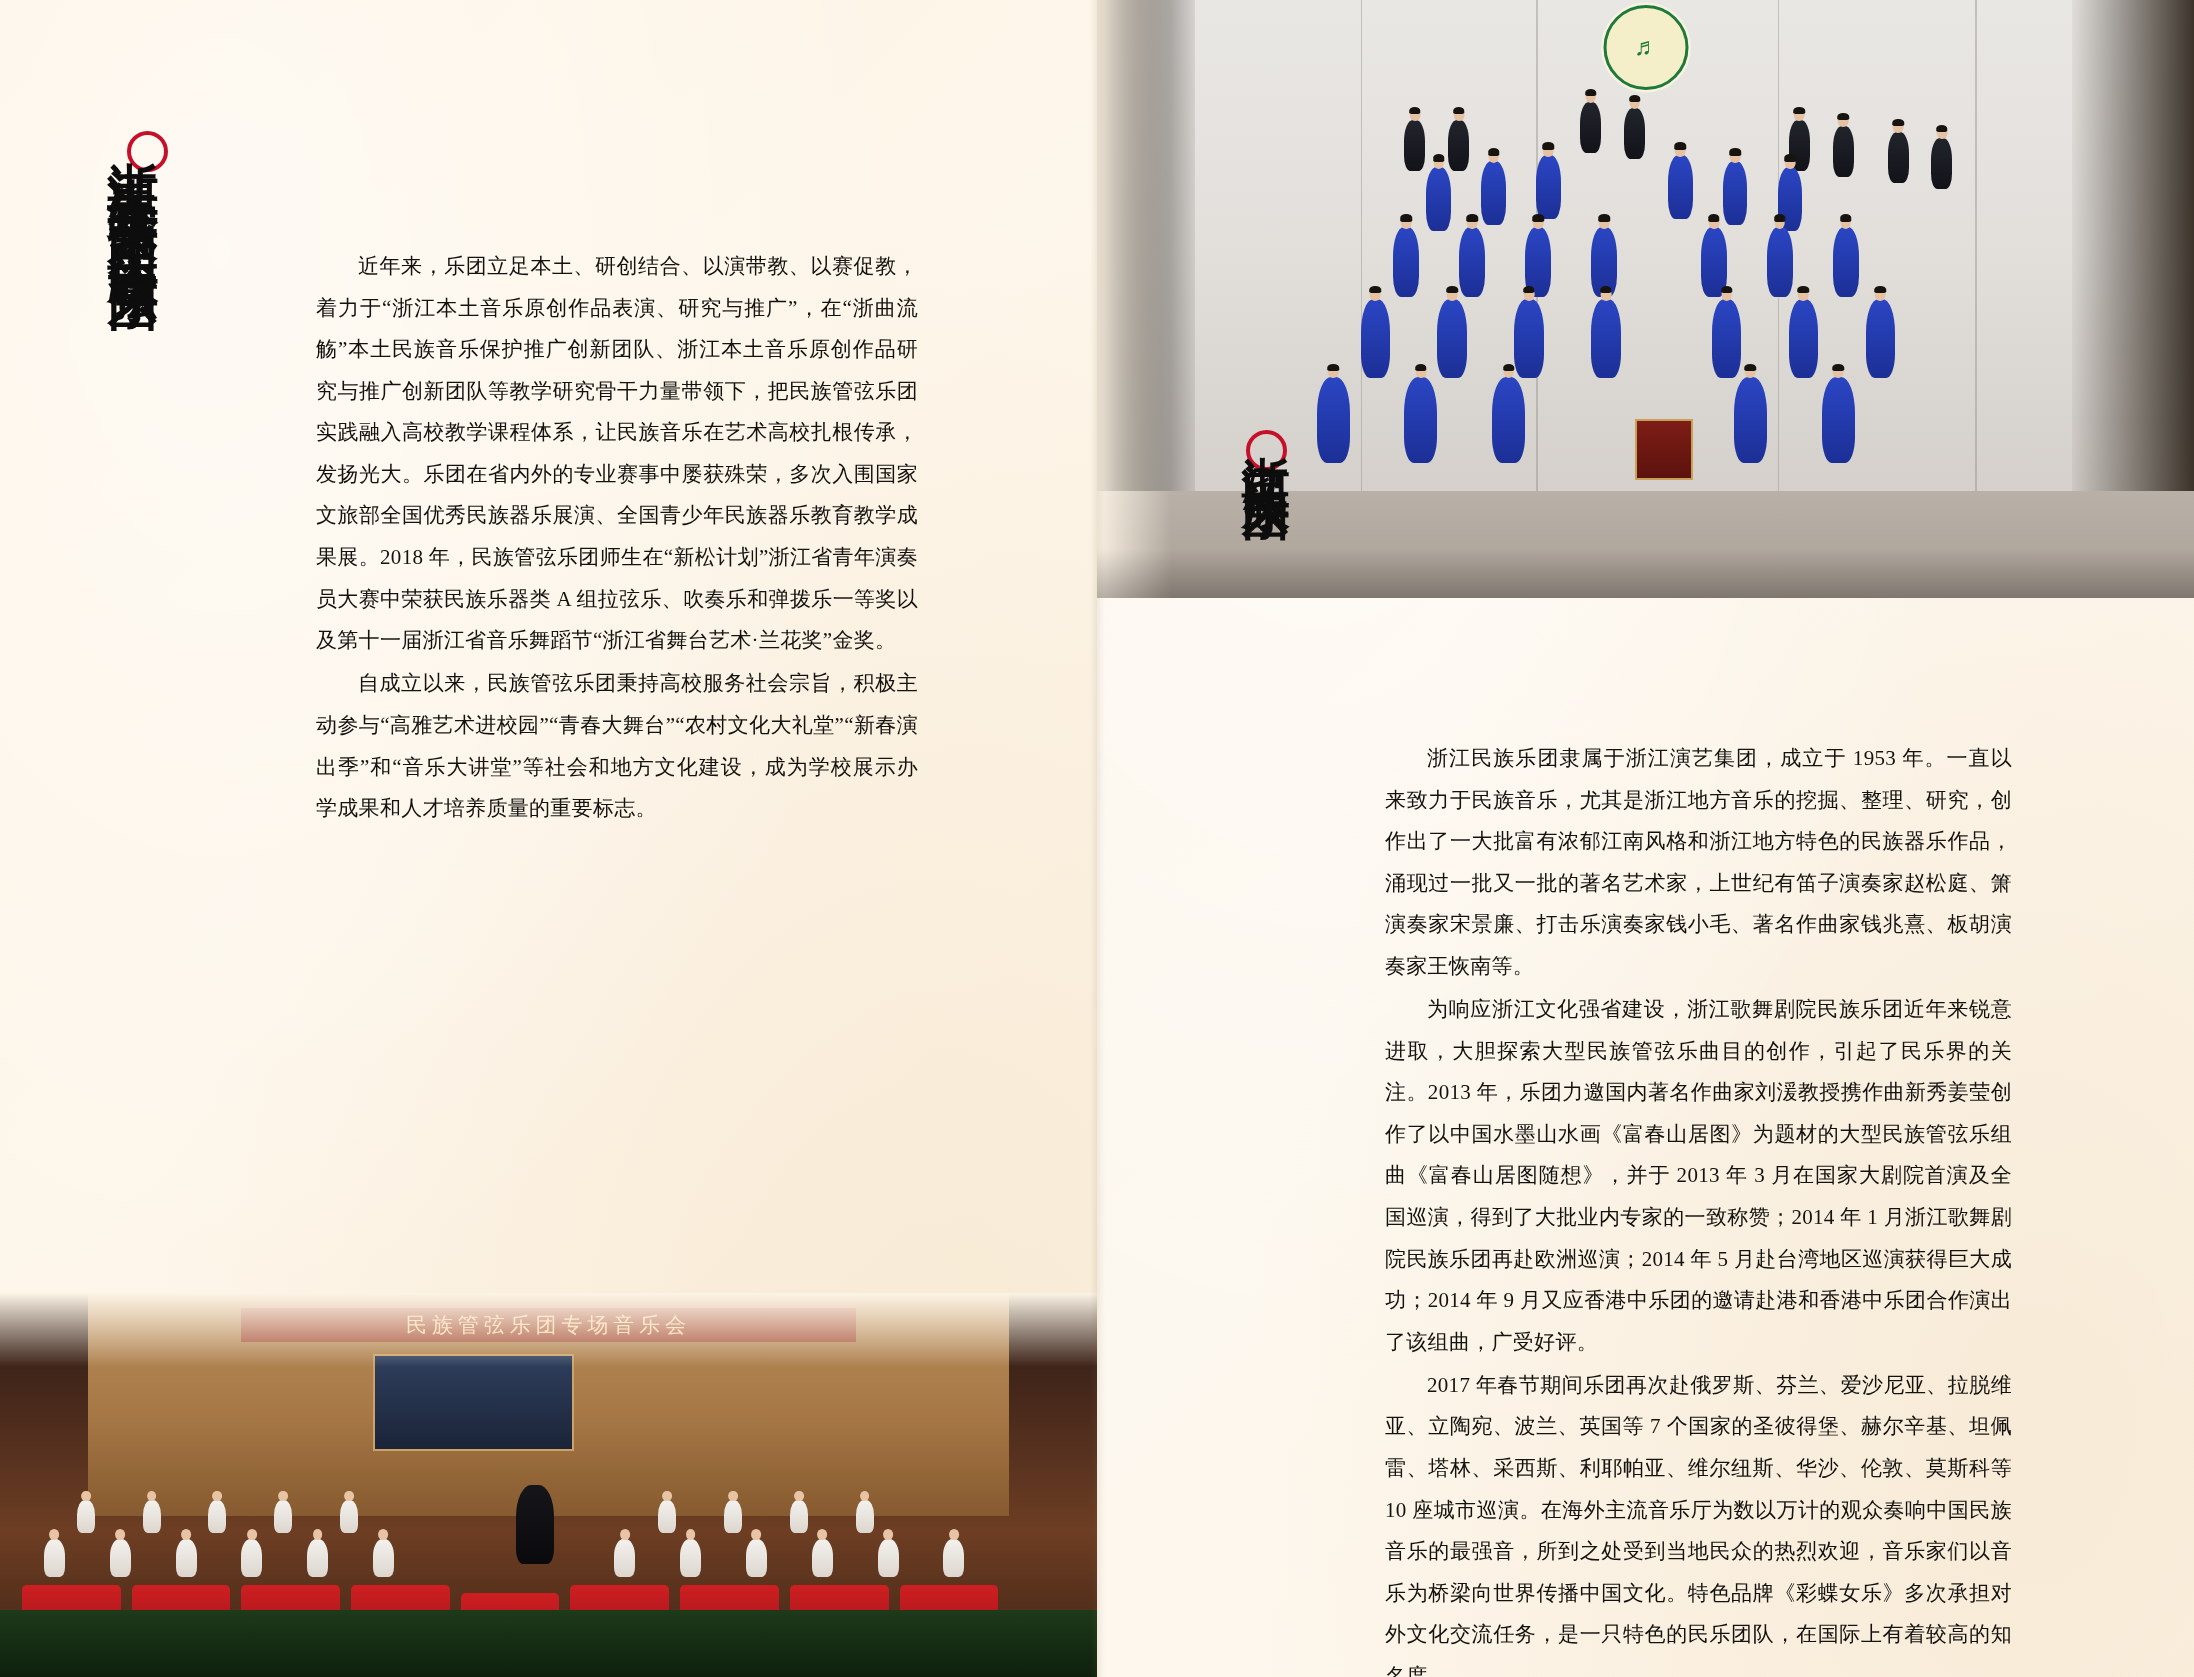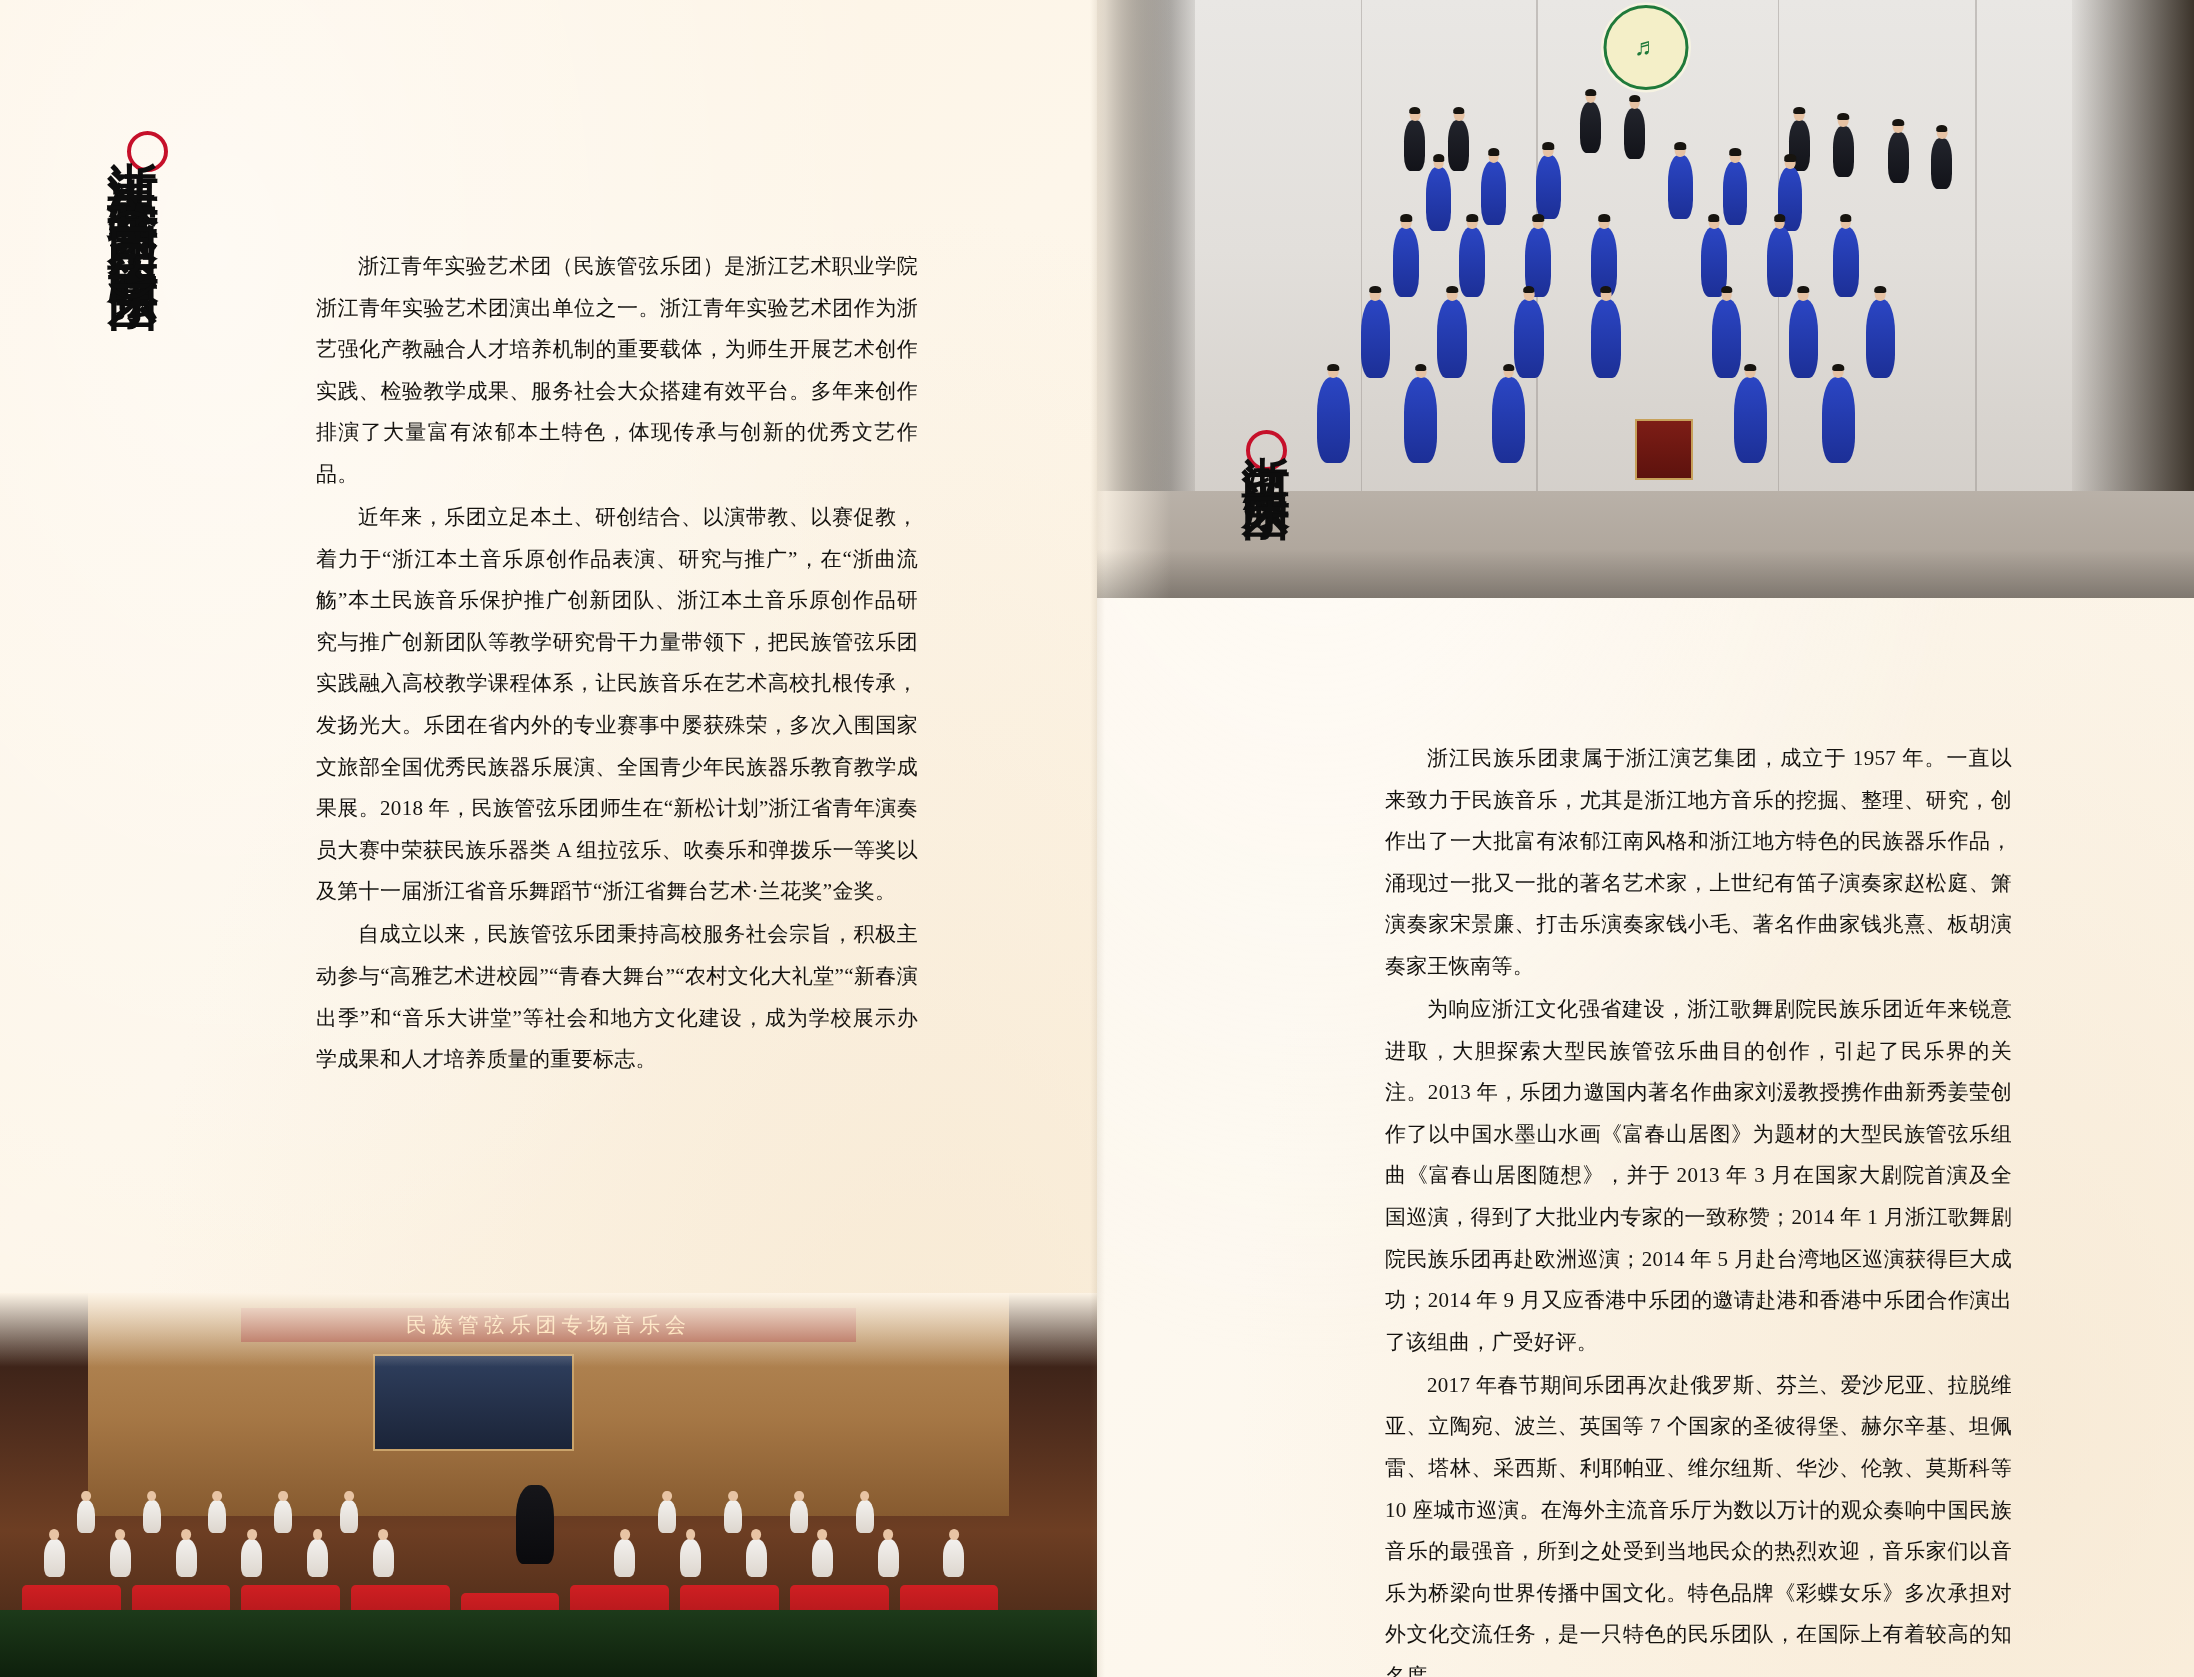--- a/index.html
+++ b/index.html
@@ -298,21 +298,20 @@
 <div class="spread">
 
   <div class="page page-left">
     <div class="paper-tint"></div>
 
     <div class="ring ring-left"></div>
 
     <div class="vtitle-block vtitle-left">浙江青年实验艺术团（民族管弦乐团）</div>
 
     <div class="body-col body-left">
-      <p>浙江青年实验艺术团（民族管弦乐团）是浙江艺术职业学院浙江青年实验艺术团演出单位之一。浙江青年实验艺术团作为浙艺强化产教融合人才培养机制的重要载体，为师生开展艺术创作实践、检验教学成果、服务社会大众搭建有效平台。多年来创作排演了大量富有浓郁本土特色，体现传承与创新的优秀文艺作品。</p>
       <p>近年来，乐团立足本土、研创结合、以演带教、以赛促教，着力于“浙江本土音乐原创作品表演、研究与推广”，在“浙曲流觞”本土民族音乐保护推广创新团队、浙江本土音乐原创作品研究与推广创新团队等教学研究骨干力量带领下，把民族管弦乐团实践融入高校教学课程体系，让民族音乐在艺术高校扎根传承，发扬光大。乐团在省内外的专业赛事中屡获殊荣，多次入围国家文旅部全国优秀民族器乐展演、全国青少年民族器乐教育教学成果展。2018 年，民族管弦乐团师生在“新松计划”浙江省青年演奏员大赛中荣获民族乐器类 A 组拉弦乐、吹奏乐和弹拨乐一等奖以及第十一届浙江省音乐舞蹈节“浙江省舞台艺术·兰花奖”金奖。</p>
       <p>自成立以来，民族管弦乐团秉持高校服务社会宗旨，积极主动参与“高雅艺术进校园”“青春大舞台”“农村文化大礼堂”“新春演出季”和“音乐大讲堂”等社会和地方文化建设，成为学校展示办学成果和人才培养质量的重要标志。</p>
     </div>
 
     <div class="photo photo-bottom-left">
       <div class="hall2">
         <div class="backwall"></div>
         <div class="screen"></div>
         <div class="banner">民族管弦乐团专场音乐会</div>
 
@@ -560,20 +559,20 @@
       <div class="floor"></div>
     </div>
     <div class="photo-fade-left"></div>
     <div class="photo-fade-bottom"></div>
   </div>
 
   <div class="ring ring-right"></div>
   <div class="vtitle-block vtitle-right">浙江民族乐团</div>
 
   <div class="body-col body-right">
-    <p>浙江民族乐团隶属于浙江演艺集团，成立于 1957 年。一直以来致力于民族音乐，尤其是浙江地方音乐的挖掘、整理、研究，创作出了一大批富有浓郁江南风格和浙江地方特色的民族器乐作品，涌现过一批又一批的著名艺术家，上世纪有笛子演奏家赵松庭、箫演奏家宋景廉、打击乐演奏家钱小毛、著名作曲家钱兆熹、板胡演奏家王恢南等。</p>
+    <p>浙江民族乐团隶属于浙江演艺集团，成立于 1953 年。一直以来致力于民族音乐，尤其是浙江地方音乐的挖掘、整理、研究，创作出了一大批富有浓郁江南风格和浙江地方特色的民族器乐作品，涌现过一批又一批的著名艺术家，上世纪有笛子演奏家赵松庭、箫演奏家宋景廉、打击乐演奏家钱小毛、著名作曲家钱兆熹、板胡演奏家王恢南等。</p>
     <p>为响应浙江文化强省建设，浙江歌舞剧院民族乐团近年来锐意进取，大胆探索大型民族管弦乐曲目的创作，引起了民乐界的关注。2013 年，乐团力邀国内著名作曲家刘湲教授携作曲新秀姜莹创作了以中国水墨山水画《富春山居图》为题材的大型民族管弦乐组曲《富春山居图随想》，并于 2013 年 3 月在国家大剧院首演及全国巡演，得到了大批业内专家的一致称赞；2014 年 1 月浙江歌舞剧院民族乐团再赴欧洲巡演；2014 年 5 月赴台湾地区巡演获得巨大成功；2014 年 9 月又应香港中乐团的邀请赴港和香港中乐团合作演出了该组曲，广受好评。</p>
     <p>2017 年春节期间乐团再次赴俄罗斯、芬兰、爱沙尼亚、拉脱维亚、立陶宛、波兰、英国等 7 个国家的圣彼得堡、赫尔辛基、坦佩雷、塔林、采西斯、利耶帕亚、维尔纽斯、华沙、伦敦、莫斯科等 10 座城市巡演。在海外主流音乐厅为数以万计的观众奏响中国民族音乐的最强音，所到之处受到当地民众的热烈欢迎，音乐家们以音乐为桥梁向世界传播中国文化。特色品牌《彩蝶女乐》多次承担对外文化交流任务，是一只特色的民乐团队，在国际上有着较高的知名度。</p>
   </div>
 
   <div class="gutter-shadow"></div>
 </div>
 
 
 </body></html>

